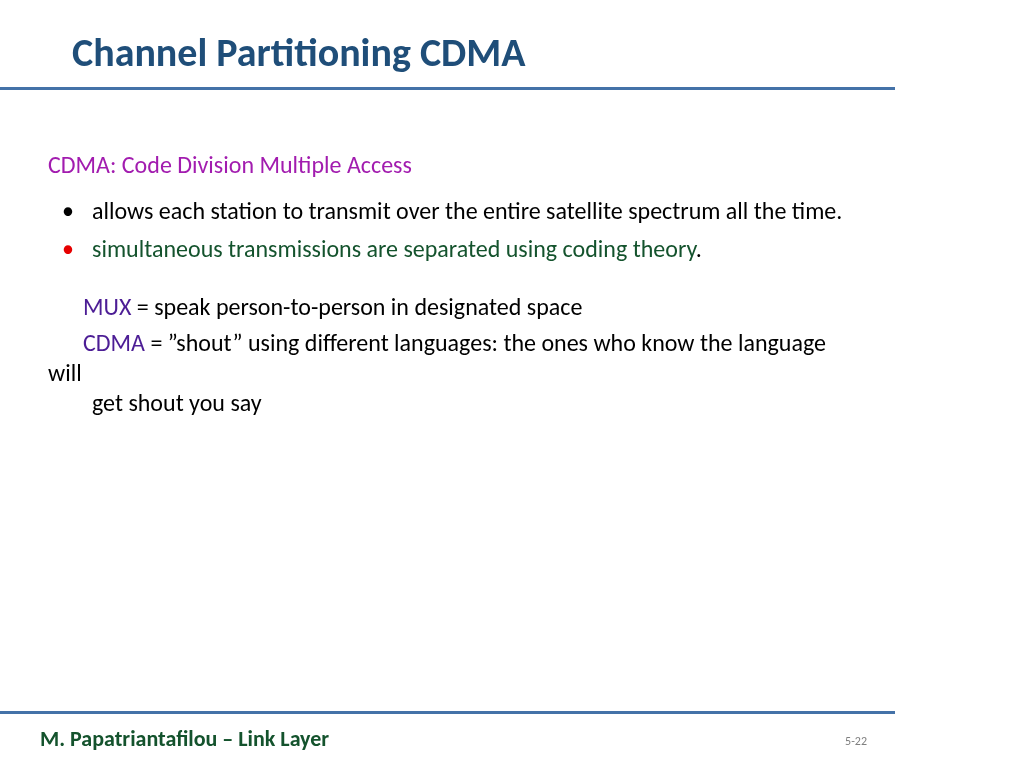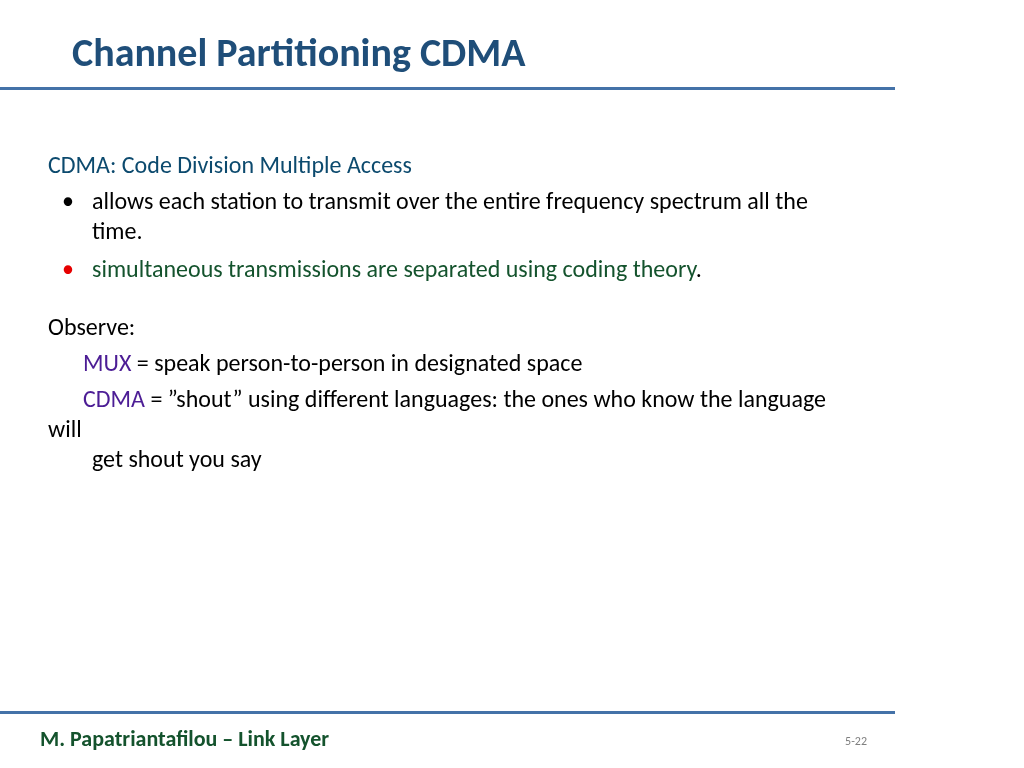--- a/index.html
+++ b/index.html
@@ -16,22 +16,22 @@
     border-top: 3px solid #4472a8;
     margin: 10px 0 0 0;
   }
   .content {
     padding: 60px 48px 0 48px;
     font-size: 24px;
     color: #000;
     line-height: 1.25;
   }
   .heading-red {
-    color: #0c4a6e;
-    margin-bottom: 6px;
+    color: #a21caf;
+    margin-bottom: 16px;
   }
   ul.bullets {
     list-style: none;
     padding-left: 0;
     margin-bottom: 28px;
   }
   ul.bullets li {
     position: relative;
     padding-left: 44px;
     margin-bottom: 8px;
@@ -78,25 +78,24 @@
 <div class="slide">
 
   <div class="title">Channel Partitioning CDMA</div>
   <hr class="hr-top">
 
   <div class="content">
 
     <div class="heading-red">CDMA: Code Division Multiple Access</div>
 
     <ul class="bullets">
-      <li>allows each station to transmit over the entire frequency spectrum all the time.</li>
+      <li>allows each station to transmit over the entire satellite spectrum all the time.</li>
       <li class="red"><span class="red-text">simultaneous transmissions are separated using coding theory</span><span>.</span></li>
     </ul>
 
-    <div class="observe">Observe:</div>
 
     <div class="def-line">
       <span class="bold-red">MUX</span><span> = speak person-to-person in designated space</span>
     </div>
 
     <div class="def-line">
       <span class="bold-red">CDMA</span><span> = ”shout” using different languages: the ones who know the language will</span>
       <span class="indent">get shout you say</span>
     </div>
 

